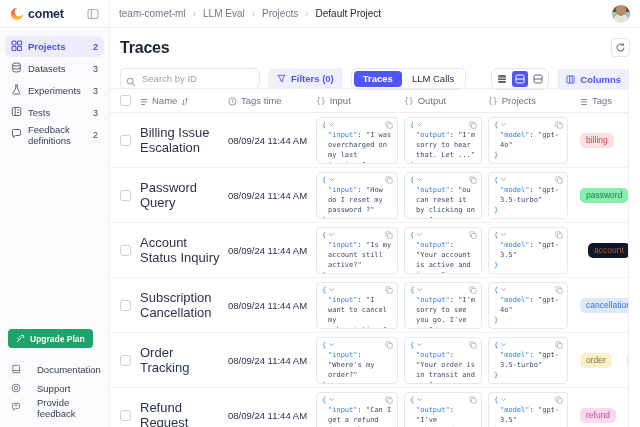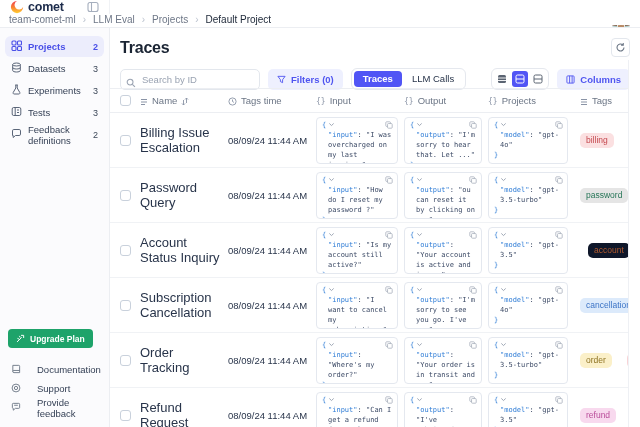--- a/index.html
+++ b/index.html
@@ -2,21 +2,21 @@
 <html><head>
 <meta charset="utf-8">
 <style>
   * { margin:0; padding:0; box-sizing:border-box; }
   html,body { width:640px; height:427px; overflow:hidden; background:#fff;
     font-family:"Liberation Sans", sans-serif; color:#28344A; }
   .stage { position:absolute; width:640px; height:427px; overflow:hidden; background:#fff; }
 
   
   .topbar { position:absolute; top:0; left:0; right:0; height:28px; background:#fff;
-    border-bottom:1px solid #ECEEF2; display:flex; align-items:stretch; z-index:10;flex-direction:column; }
+    border-bottom:1px solid #ECEEF2; display:flex; align-items:stretch; z-index:10; }
   .logo-area { width:110px; display:flex; align-items:center; justify-content:space-between;
     padding:0 9px 0 10px; border-right:1px solid #F0F2F5; }
   .logo { display:flex; align-items:center; gap:4px; }
   .logo-text { font-size:12.5px; font-weight:700; color:#1B2A4A; letter-spacing:-.2px; }
   .collapse-btn { width:13px; height:13px; display:flex; align-items:center; cursor:pointer; }
   .crumbs { display:flex; align-items:center; gap:7px; padding-left:9px; font-size:10px; color:#6E7787; }
   .crumb-sep { color:#BCC3CF; font-size:10px; }
   .crumb-last { color:#212B3B; font-weight:400; }
   .avatar { margin-left:auto; margin-right:10px; align-self:center; width:18px; height:18px;
     border-radius:50%; background:
@@ -41,21 +41,21 @@
   .foot-item { display:flex; align-items:center; gap:16px; height:19px; padding:0 6px;
     font-size:9.5px; color:#333F54; cursor:pointer; }
 
   
   .main { position:absolute; top:28px; left:110px; right:0; bottom:0; background:#fff; overflow:hidden; }
   .main-header { display:flex; align-items:center; justify-content:space-between; padding:10px 10px 0 10px; }
   .page-title { font-size:16px; font-weight:700; color:#1A2433; letter-spacing:-.2px; }
   .refresh-btn { width:19px; height:19px; border:1px solid #E3E7ED; border-radius:4px; background:#fff;
     display:flex; align-items:center; justify-content:center; cursor:pointer; }
 
-  .toolbar { display:flex; align-items:center; gap:8px; margin:11px 10px 10px 10px; }
+  .toolbar { display:flex; gap:8px; margin:11px 10px 10px 10px; }
   .search-wrap { position:relative; }
   .search-input { width:140px; height:21px; border:1px solid #E3E7ED; border-radius:5px;
     padding:0 6px 0 21px; font-size:9.5px; color:#28344A; outline:none;
     font-family:"Liberation Sans",sans-serif; }
   .search-input::placeholder { color:#9AA3B2; }
   .search-icon { position:absolute; left:6px; top:5px; }
   .soft-btn { display:flex; align-items:center; gap:5px; height:21px; padding:0 9px;
     background:#EEF0FE; border:none; border-radius:5px; color:#4F55F0; font-size:9.5px;
     font-weight:600; cursor:pointer; font-family:"Liberation Sans",sans-serif; }
   .segmented { display:flex; align-items:center; height:22px; padding:2px; gap:1px;
@@ -429,21 +429,21 @@
                   <svg class="copy-ic" width="8" height="8" viewBox="0 0 10 10">
                     <rect x="3.2" y="3.2" width="5.8" height="5.8" rx="1" fill="none" stroke="#A8B0BD" stroke-width="1"></rect>
                     <path d="M6.8 3.2 V2 a1 1 0 0 0 -1 -1 H2 a1 1 0 0 0 -1 1 v3.8 a1 1 0 0 0 1 1 h1.2" fill="none" stroke="#A8B0BD" stroke-width="1"></path>
                   </svg>
                 </div>
                 <div class="jbody"><span class="jkey">"model"</span><span>: </span><span class="jval">"gpt-3.5-turbo"</span></div>
                 <div class="brace">}</div>
               </div>
             </div>
             <div class="c-tags">
-              <span class="chip" style="background: #e5e5e5; color: rgb(38, 117, 87);">password</span>
+              <span class="chip" style="background: #86efac; color: rgb(38, 117, 87);">password</span>
             </div>
           </div>
           <div class="trow">
             <div class="c-check">
               <span class="checkbox"></span>
             </div>
             <div class="c-name">Account Status Inquiry</div>
             <div class="c-time">08/09/24 11:44 AM</div>
             <div>
               <div class="jsonbox">

